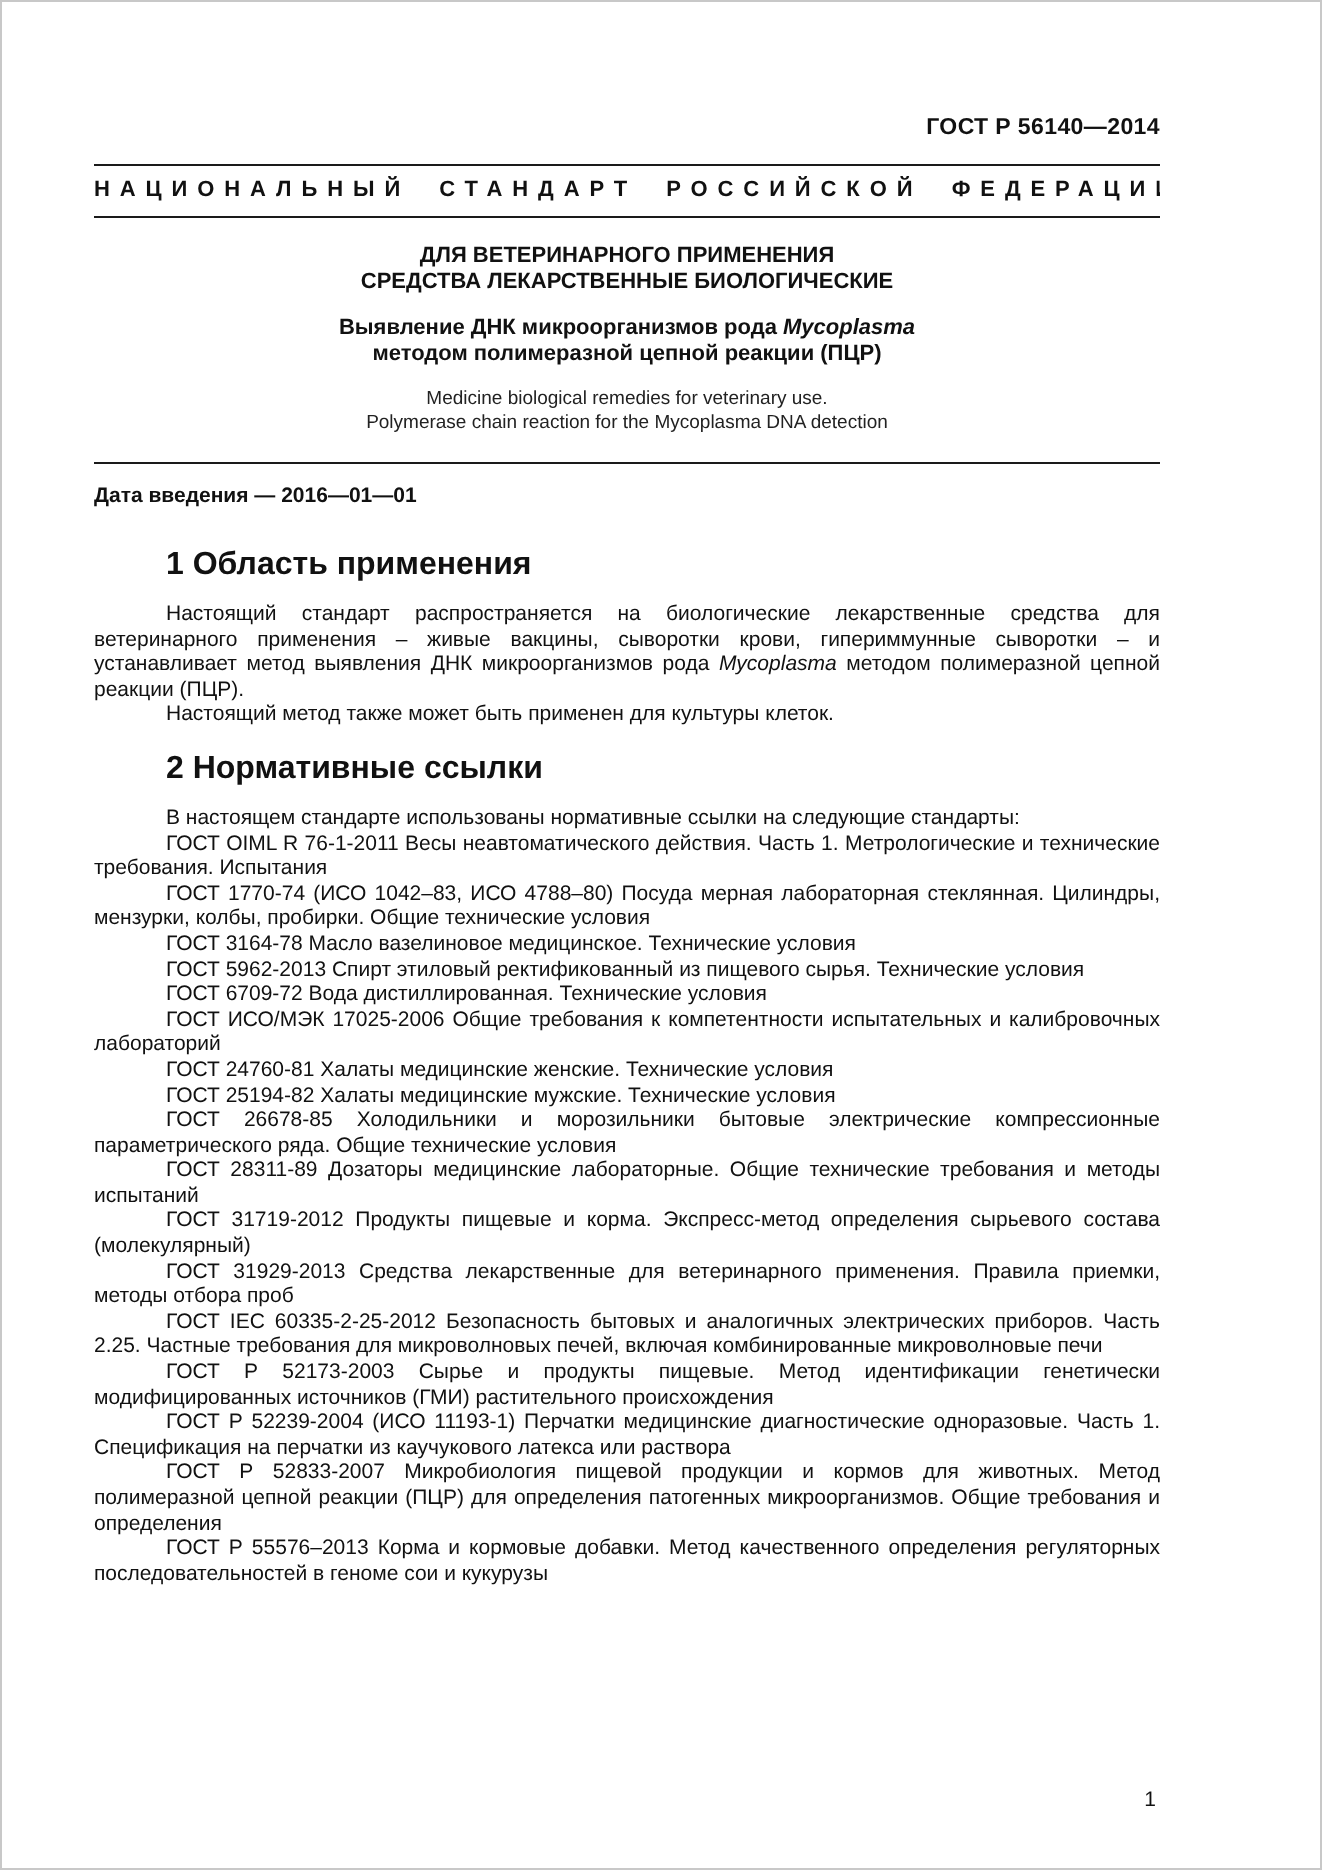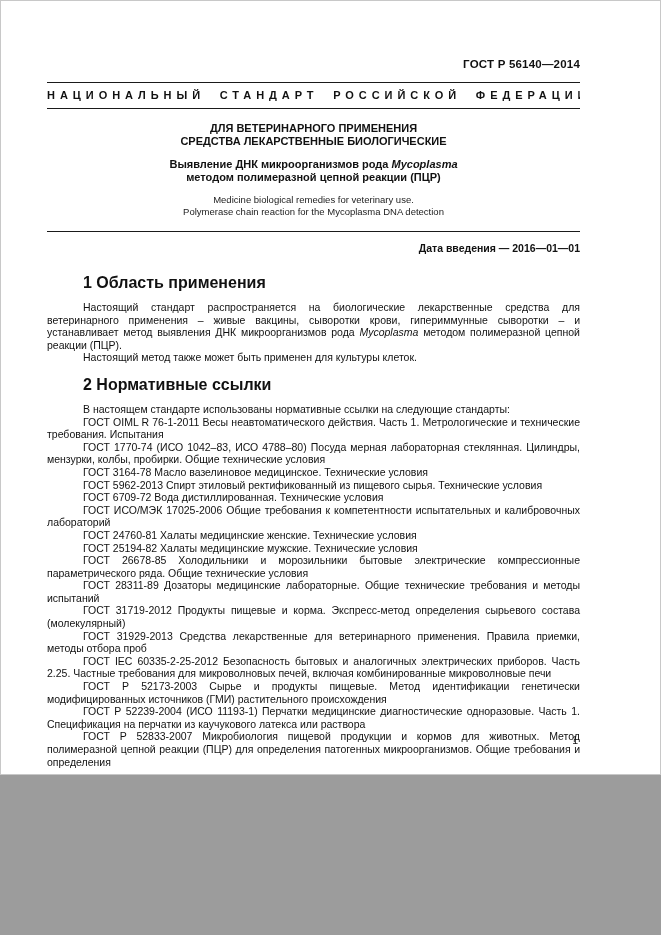--- a/index.html
+++ b/index.html
@@ -1,19 +1,19 @@
 <!DOCTYPE html>
 <html><head>
 <meta charset="utf-8">
 <style>
   html, body { margin: 0; padding: 0; background: #9c9c9c; }
   .page {
     position: relative;
     width: 661px;
-    height: 775px;
+    height: 935px;
     margin: 0 auto;
     background: #ffffff;
     border: 1px solid #c8c8c8;
     box-sizing: border-box;
     font-family: "Liberation Sans", "DejaVu Sans", sans-serif;
     color: #111111;
     overflow: hidden;
   }
   .content {
     position: absolute;
@@ -40,21 +40,21 @@
     overflow: hidden;
   }
   .title-block { text-align: center; margin-top: 13px; }
   .title-ru { font-size: 11px; font-weight: bold; line-height: 13px; }
   .subtitle-ru { font-size: 11px; font-weight: bold; line-height: 13px; margin-top: 10px; }
   .subtitle-ru em { font-style: italic; }
   .title-en { font-size: 9.5px; line-height: 12px; margin-top: 10px; color: #222; }
   .rule-mid { margin-top: 13px; }
   .date-line {
     margin-top: 10px;
-    text-align: right;
+    text-align: left;
     font-size: 10.5px;
     font-weight: bold;
   }
   .section-heading {
     font-size: 16px;
     font-weight: bold;
     margin: 20px 0 9px 36px;
   }
   .section-heading.second { margin-top: 12px; }
   p.body {
@@ -137,19 +137,20 @@
         <p class="body">ГОСТ 24760-81 Халаты медицинские женские. Технические условия</p>
         <p class="body">ГОСТ 25194-82 Халаты медицинские мужские. Технические условия</p>
         <p class="body">ГОСТ 26678-85 Холодильники и морозильники бытовые электрические компрессионные параметрического ряда. Общие технические условия</p>
         <p class="body">ГОСТ 28311-89 Дозаторы медицинские лабораторные. Общие технические требования и методы испытаний</p>
         <p class="body">ГОСТ 31719-2012 Продукты пищевые и корма. Экспресс-метод определения сырьевого состава (молекулярный)</p>
         <p class="body">ГОСТ 31929-2013 Средства лекарственные для ветеринарного применения. Правила приемки, методы отбора проб</p>
         <p class="body">ГОСТ IEC 60335-2-25-2012 Безопасность бытовых и аналогичных электрических приборов. Часть 2.25. Частные требования для микроволновых печей, включая комбинированные микроволновые печи</p>
         <p class="body">ГОСТ Р 52173-2003 Сырье и продукты пищевые. Метод идентификации генетически модифицированных источников (ГМИ) растительного происхождения</p>
         <p class="body">ГОСТ Р 52239-2004 (ИСО 11193-1) Перчатки медицинские диагностические одноразовые. Часть 1. Спецификация на перчатки из каучукового латекса или раствора</p>
         <p class="body">ГОСТ Р 52833-2007 Микробиология пищевой продукции и кормов для животных. Метод полимеразной цепной реакции (ПЦР) для определения патогенных микроорганизмов. Общие требования и определения</p>
+        <p class="body">ГОСТ Р 55576–2013 Корма и кормовые добавки. Метод качественного определения регуляторных последовательностей в геноме сои и кукурузы</p>
       </div>
 
   </div>
 
 
   <div class="page-number">1</div>
 </div>
 
 </body></html>

